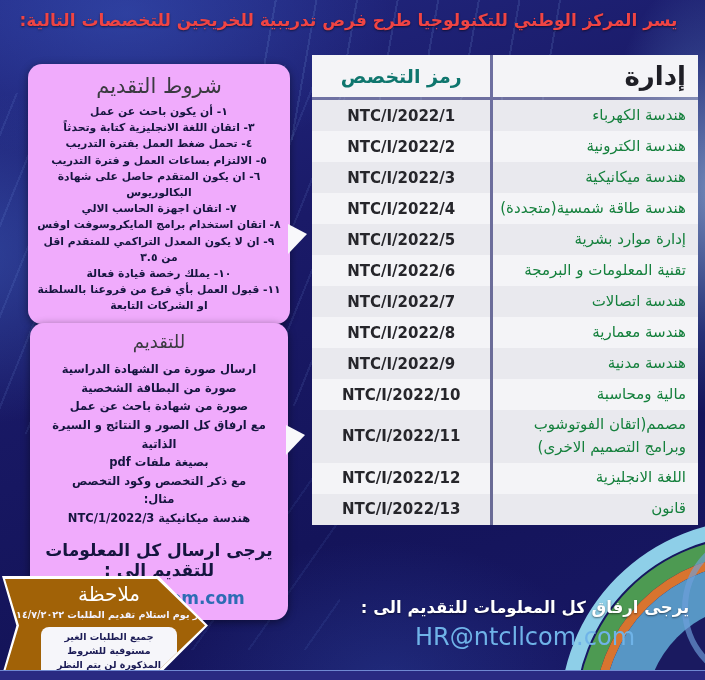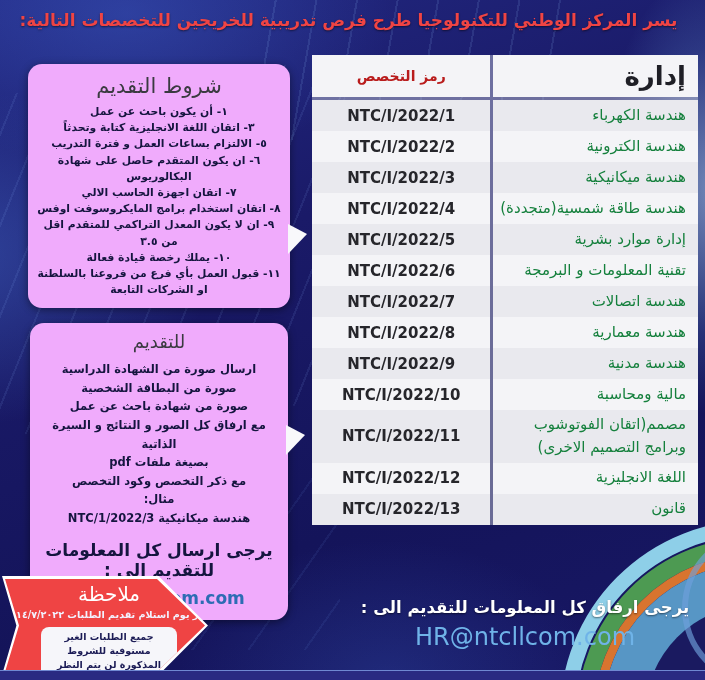--- a/index.html
+++ b/index.html
@@ -43,21 +43,21 @@
   .spec-table{position:absolute;left:312px;top:55px;width:386px;direction:rtl;
     display:flex;flex-direction:column;gap:3px;background:rgba(210,212,222,.45);}
   .trow,.thead{display:flex;gap:3px;}
   .thead{height:42px;}
   .cell{box-sizing:border-box;display:flex;align-items:center;}
   .cell.name{width:53%;background:#efeff3;justify-content:flex-start;
     padding:3px 12px 3px 6px;color:#15803d;font-size:15px;font-weight:500;line-height:1.55;}
   .cell.code{flex:1;background:#efeff3;direction:ltr;justify-content:center;
     color:#26262b;font-size:15px;font-weight:600;}
   .thead .cell.name{font-size:26px;font-weight:bold;color:#1f1f26;background:#f4f4f7;}
-  .thead .cell.code{font-size:14px;font-weight:bold;color:#b91c1c;background:#f4f4f7;}
+  .thead .cell.code{font-size:19px;font-weight:bold;color:#0f766e;background:#f4f4f7;}
   .trow{min-height:31px;}
   .trow:nth-child(odd) .cell{background:#e9e9ee;}
   .trow:nth-child(even) .cell{background:#f4f4f7;}
 
   
   .bubble{position:absolute;background:#f0abfc;border-radius:14px;
     box-shadow:0 2px 8px rgba(0,0,0,.45);direction:rtl;box-sizing:border-box;}
   .bubble .tail{position:absolute;right:-17px;width:0;height:0;
     border-top:10px solid transparent;border-bottom:20px solid transparent;
     border-left:19px solid #f8f8fb;}
@@ -71,21 +71,21 @@
   .apply-box .box-title{font-size:18px;margin-bottom:8px;}
   .apply-line{text-align:center;color:#15153f;font-size:11.5px;font-weight:bold;line-height:1.62;}
   .send-line{text-align:center;color:#15153f;font-size:17px;font-weight:bold;margin-top:12px;}
   .apply-email{display:block;text-align:center;color:#2d6cb4;font-size:17px;font-weight:bold;
     margin-top:8px;text-decoration:none;cursor:pointer;}
 
   
   .note-outer{position:absolute;left:2px;top:576px;width:206px;height:99px;
     background:#ffffff;
     clip-path:polygon(0% 0%,76% 0%,100% 50%,76% 100%,0% 100%,7% 50%);}
-  .note-inner{position:absolute;inset:3px;background:#ef4444;
+  .note-inner{position:absolute;inset:3px;background:#a16207;
     clip-path:polygon(0% 0%,76% 0%,100% 50%,76% 100%,0% 100%,7% 50%);
     direction:rtl;display:flex;flex-direction:column;align-items:center;
     padding:4px 28px 6px 36px;box-sizing:border-box;}
   .note-title{color:#ffffff;font-size:20px;font-weight:500;line-height:1.15;}
   .note-deadline{color:#f2f2ff;font-size:9.6px;font-weight:bold;margin-top:3px;white-space:nowrap;}
   .note-pill{background:#f6f6fa;border-radius:8px;color:#1b1b55;font-size:9.5px;font-weight:bold;
     text-align:center;line-height:1.45;padding:3px 8px;margin-top:7px;max-width:158px;}
 
   
   .footer{position:absolute;left:360px;top:598px;width:330px;text-align:center;direction:rtl;z-index:5;}
@@ -188,20 +188,21 @@
 <div class="bubble conditions-box">
   <div class="tail"></div>
   <div class="box-title">شروط التقديم</div>
   <div>
 
       <div class="cond-item">١- أن يكون باحث عن عمل</div>
 
 
       <div class="cond-item">٣- اتقان اللغة الانجليزية كتابة وتحدثاً</div>
 
+      <div class="cond-item">٤- تحمل ضغط العمل بفترة التدريب</div>
 
       <div class="cond-item">٥- الالتزام بساعات العمل و فترة التدريب</div>
 
       <div class="cond-item">٦- ان يكون المتقدم حاصل على شهادة البكالوريوس</div>
 
       <div class="cond-item">٧- اتقان اجهزة الحاسب الالي</div>
 
       <div class="cond-item">٨- اتقان استخدام برامج المايكروسوفت اوفس</div>
 
       <div class="cond-item">٩- ان لا يكون المعدل التراكمي للمتقدم اقل من ٣.٥</div>

